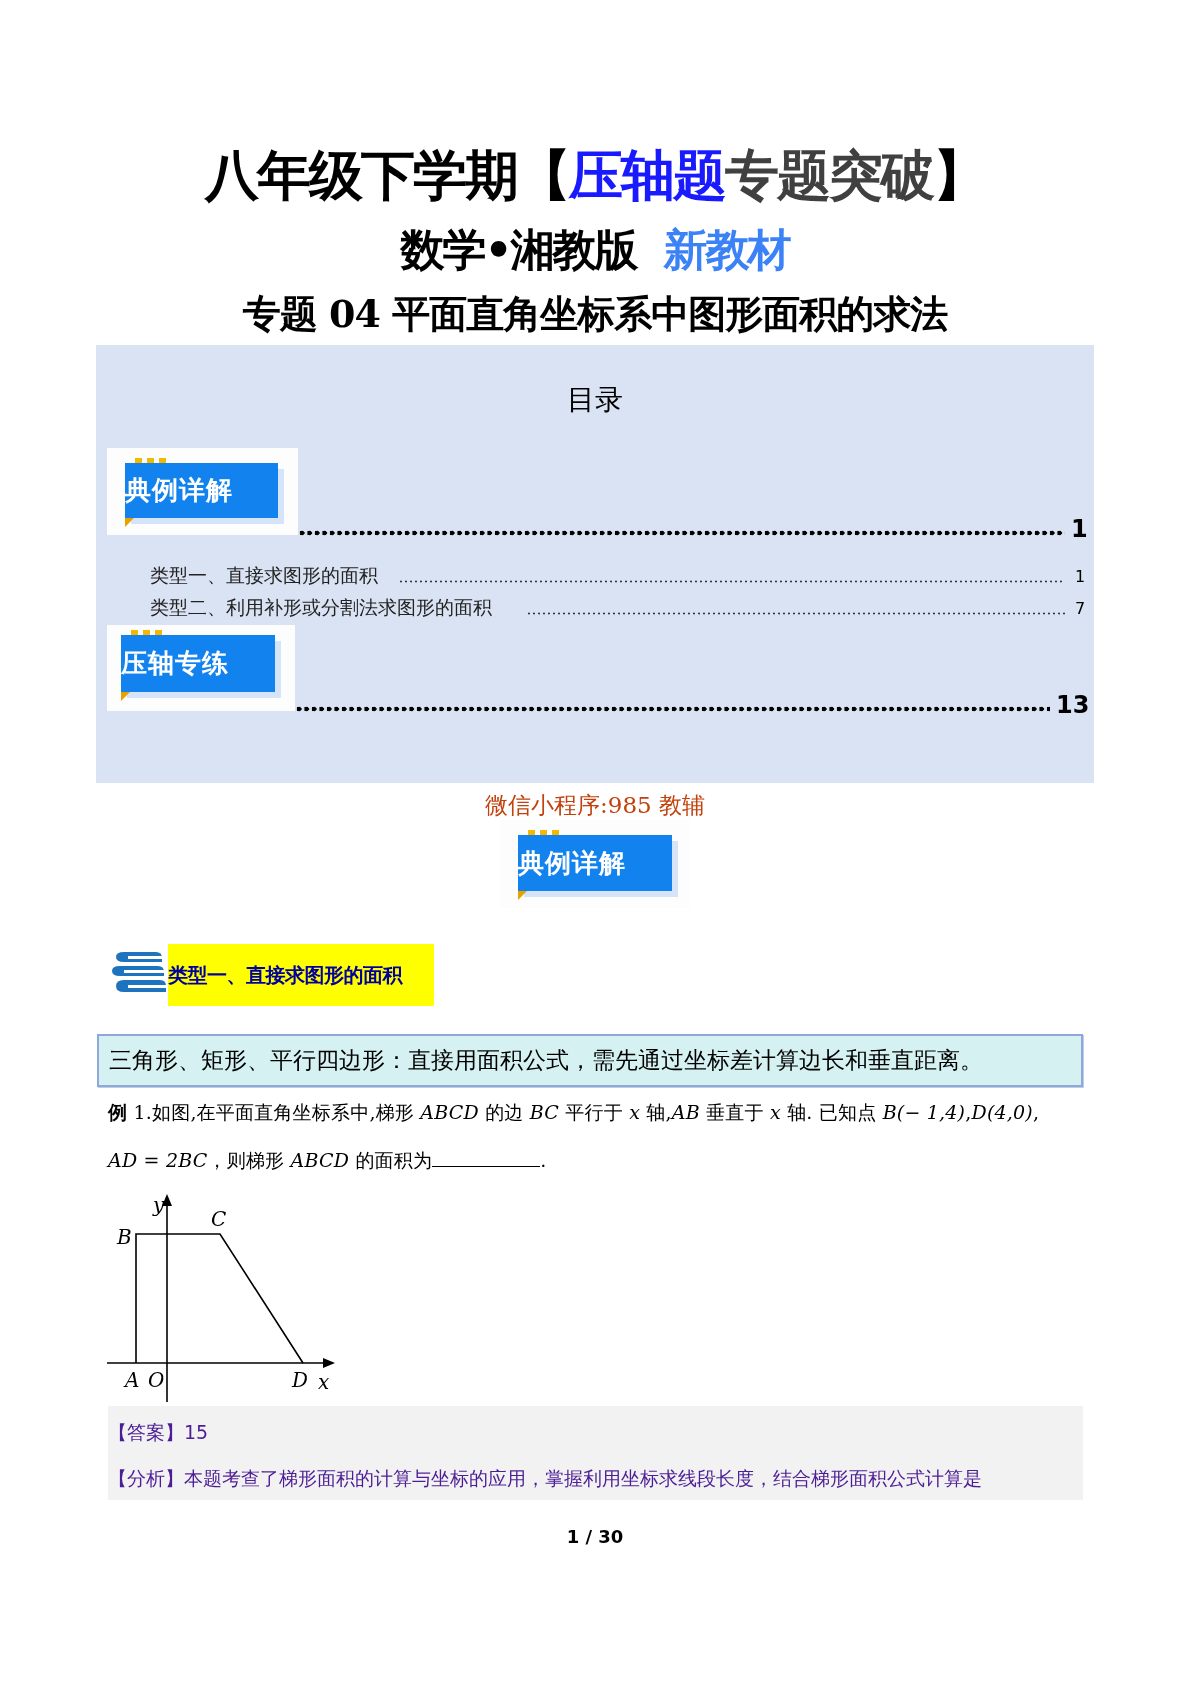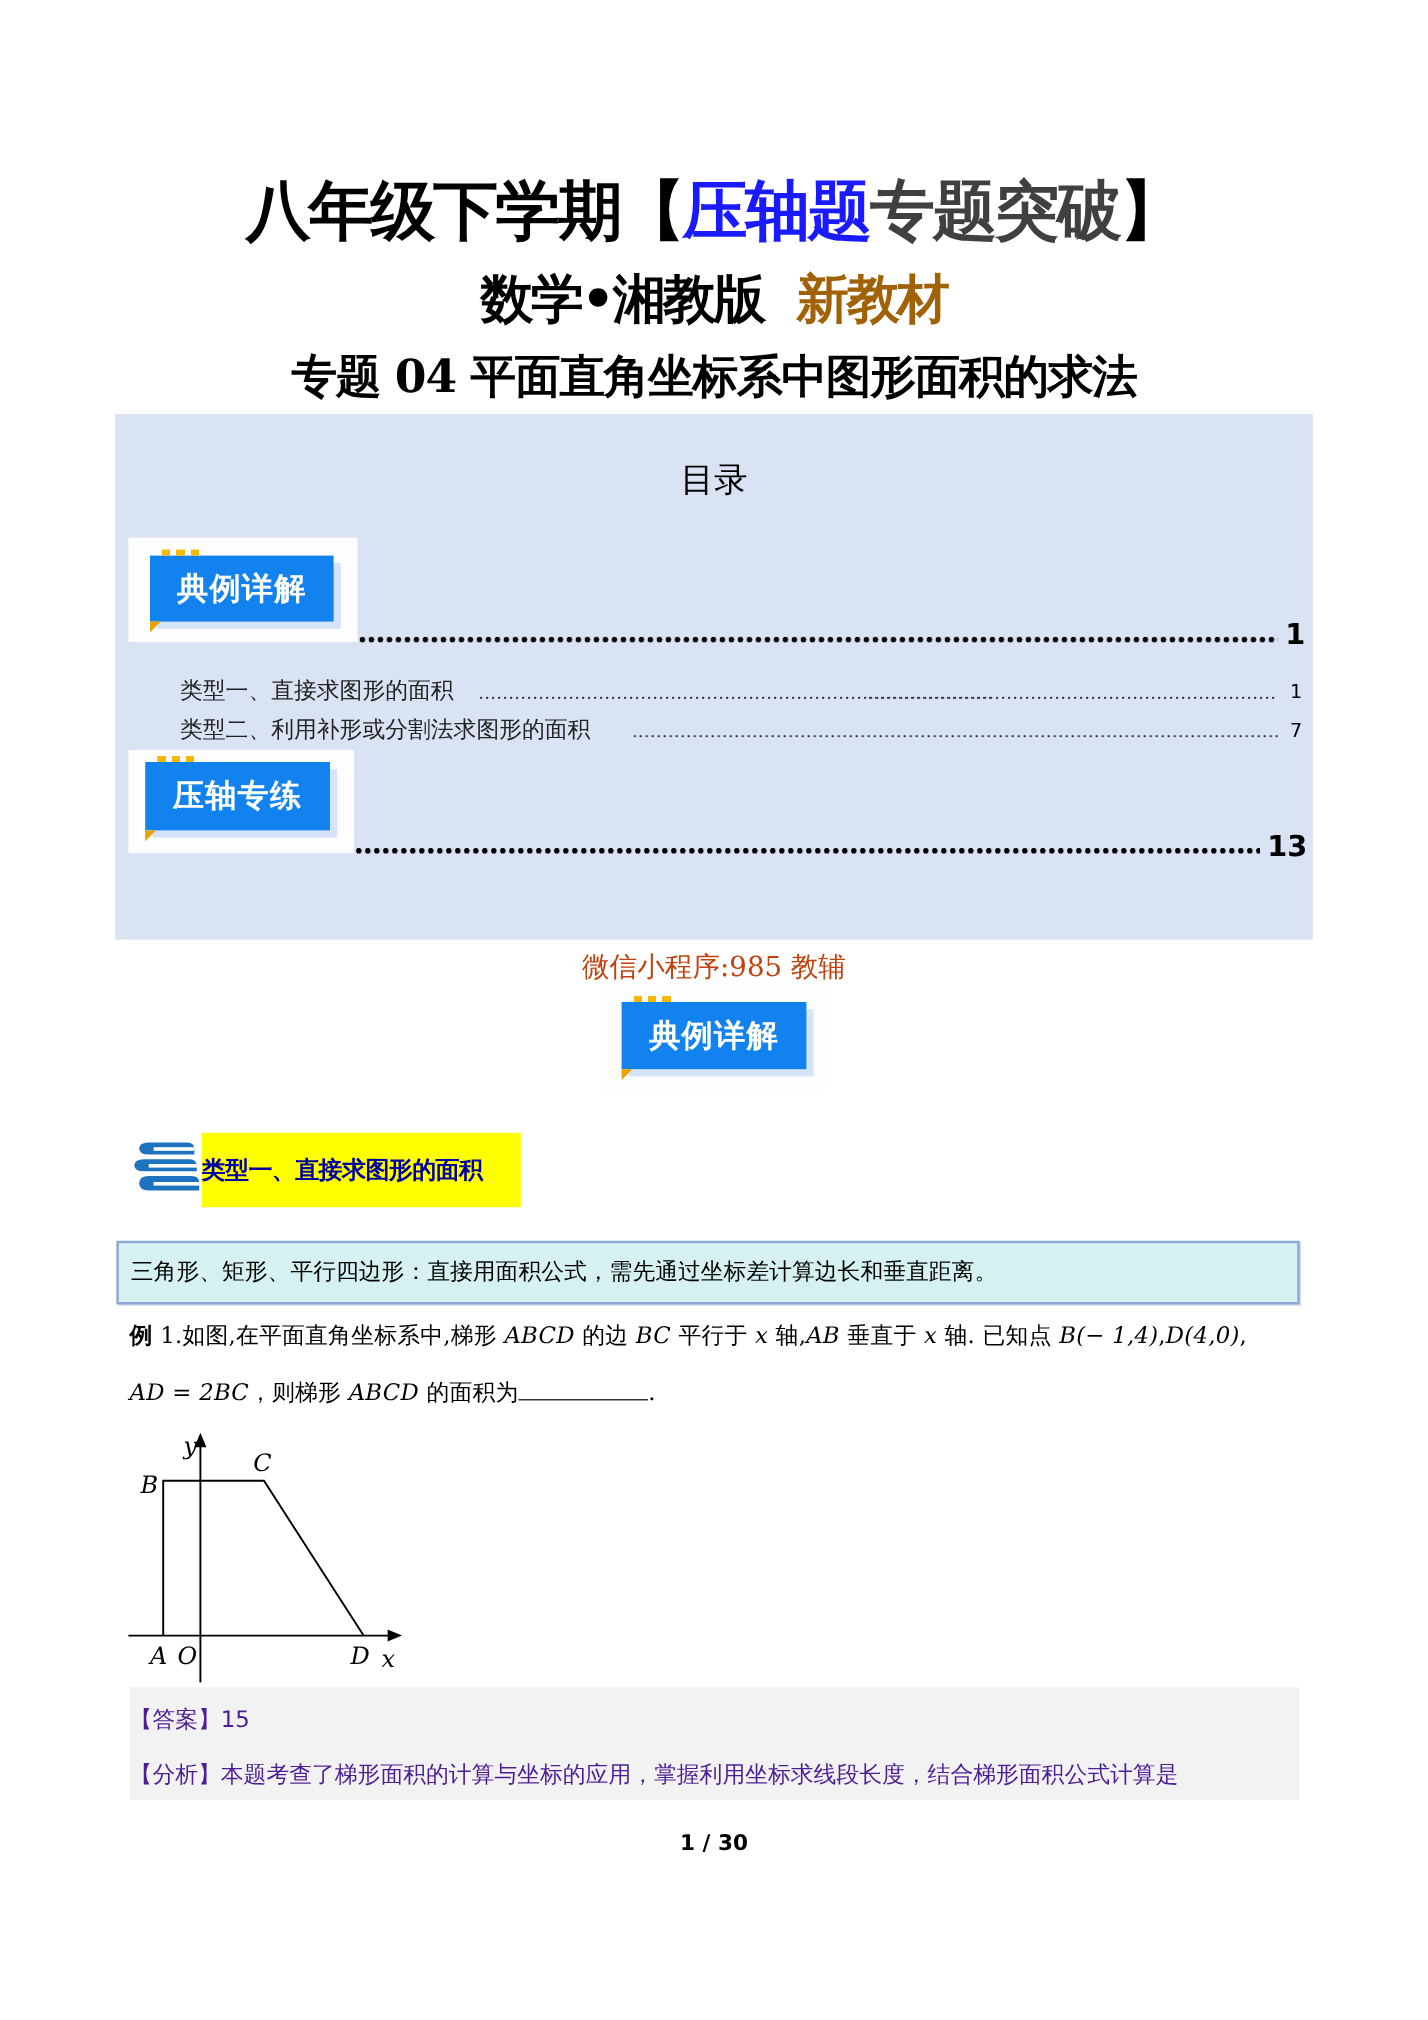--- a/index.html
+++ b/index.html
@@ -9,32 +9,32 @@
 
   
   .title1 { left:0; width:1190px; top:140px; text-align:center;
             font-family:"DejaVu Sans", sans-serif; font-weight:bold; font-size:54px;
             letter-spacing:-2px; line-height:72px; white-space:nowrap; }
   .title1 .blue { color:#1a1aff; }
   .title1 .red { color:#404040; }
   .title2 { left:0; width:1190px; top:222px; text-align:center;
             font-family:"DejaVu Sans", sans-serif; font-weight:bold; font-size:44px;
             letter-spacing:-2px; line-height:56px; white-space:nowrap; }
-  .title2 .pink { color:#a16207; margin-left:27px; }
+  .title2 .pink { color:#3b82f6; margin-left:27px; }
   .title3 { left:0; width:1190px; top:288px; text-align:center;
             font-family:"DejaVu Serif", serif; font-weight:bold; font-size:38px;
             line-height:52px; white-space:nowrap; letter-spacing:-1px; }
 
   
   .toc { left:96px; top:345px; width:998px; height:438px; background:#dae3f3; }
   .toc-head { left:0; width:998px; top:35px; text-align:center; font-size:28px; line-height:40px; }
   .badge-wrap { background:#fdfdfd; }
   .badge { position:absolute; background:#1282ee; color:#fff;
            font-family:"DejaVu Sans", sans-serif; font-weight:bold; font-size:26px;
-           letter-spacing:1px; display:flex; align-items:center; justify-content:center;
+           letter-spacing:1px; display:flex; align-items:center; justify-content:flex-start;
            box-shadow:6px 6px 0 #d6e4fa; }
   .badge .dots { position:absolute; left:10px; top:-5px; width:34px; height:5px;
                  background:repeating-linear-gradient(90deg,#f5b800 0 7px,transparent 7px 12px); }
   .badge .corner { position:absolute; left:0; bottom:-9px; width:0; height:0;
                    border-top:9px solid #e8a200; border-right:9px solid transparent; }
   .leader-big { position:absolute; height:6px;
                 background:radial-gradient(circle at 3px 3px,#000 2.2px,transparent 2.6px) 0 0/7.5px 6px repeat-x; }
   .leader-small { position:absolute; height:3px;
                 background:radial-gradient(circle at 1px 1.5px,#333 0.9px,transparent 1.2px) 0 0/5px 3px repeat-x; }
   .pg-big { position:absolute; font-family:"DejaVu Sans", sans-serif; font-size:24px; font-weight:bold; }
@@ -44,21 +44,21 @@
   .watermark { left:0; width:1190px; top:790px; text-align:center; color:#c2410c; font-size:23px; }
 
   
   .books { left:110px; top:948px; width:58px; height:52px; }
   .sec-title { left:168px; top:944px; width:266px; height:62px; background:#ffff00;
                color:#0000a0; font-family:"DejaVu Sans", sans-serif; font-weight:bold; font-size:20px;
                display:flex; align-items:center; padding-left:0; white-space:nowrap; letter-spacing:-0.5px; }
 
   .hint { left:97px; top:1034px; width:972px; height:49px; background:#d5f1f1;
           border:2px solid #8fa8d8; box-shadow:1px 1px 0 #c0cde8;
-          font-size:19px; line-height:49px; padding-left:10px; box-sizing:content-box; white-space:nowrap; }
+          font-size:23px; line-height:49px; padding-left:10px; box-sizing:content-box; white-space:nowrap; }
 
   .para { left:108px; font-size:19px; white-space:nowrap; letter-spacing:0.2px; }
   .para b { font-weight:bold; }
   .para i { font-style:italic; }
   .blank { display:inline-block; width:108px; border-bottom:1.5px solid #000; height:18px; vertical-align:baseline; }
 
   .answer-box { left:108px; top:1406px; width:975px; height:94px; background:#f2f2f2; }
   .ans-line { position:absolute; left:0; color:#4c1d95; font-size:19px; white-space:nowrap; }
   .ans-line .num { font-family:"DejaVu Sans", sans-serif; }
 

